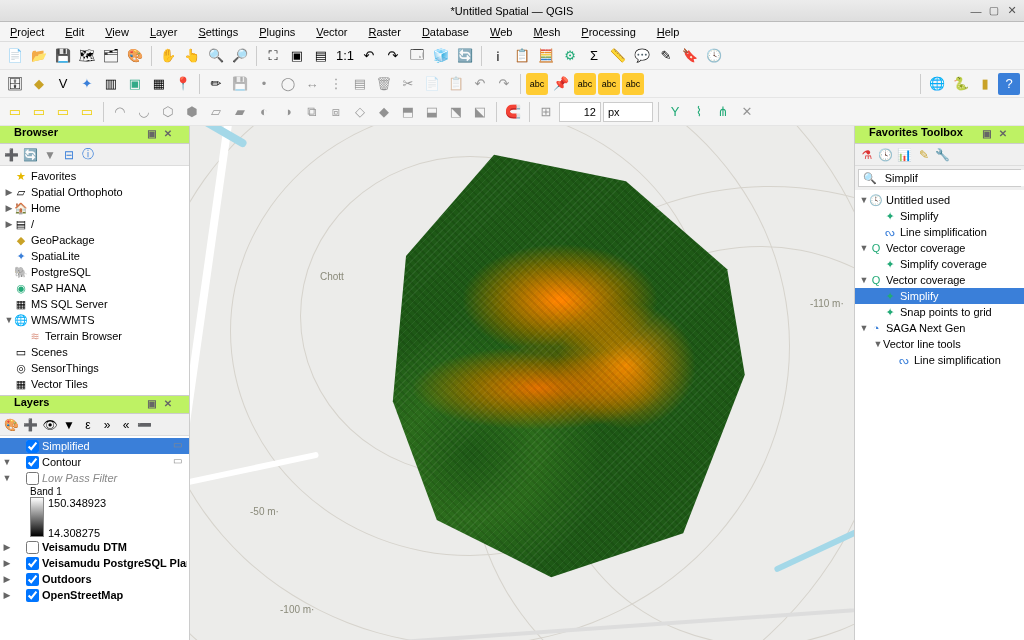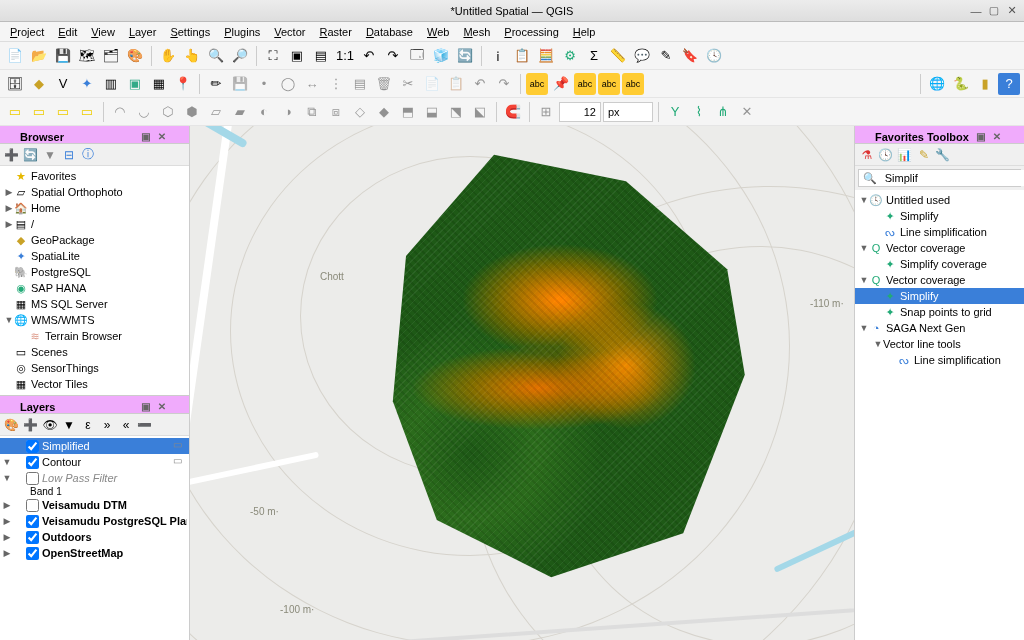--- a/index.html
+++ b/index.html
@@ -2,35 +2,35 @@
 <html><head>
 <meta charset="utf-8">
 <style>
 * { box-sizing: border-box; margin: 0; padding: 0; font-family: sans-serif; font-size: 11px; }
 html, body { width: 1024px; height: 640px; overflow: hidden; background: #f0f0f0; }
 
 .titlebar { height: 22px; background: linear-gradient(#ececec,#dedede); display: flex; align-items: center; justify-content: center; position: relative; border-bottom: 1px solid #bbb; }
 .titlebar .ctl { position: absolute; right: 6px; display: flex; gap: 6px; }
 .titlebar .ctl span { width: 12px; height: 12px; display: inline-flex; align-items: center; justify-content: center; color: #555; }
 
-.menubar { height: 20px; background: #f5f5f5; border-bottom: 1px solid #ddd; display: flex; align-items: center; padding: 0 4px; gap: 2px; }
+.menubar { height: 20px; background: #f5f5f5; border-bottom: 1px solid #ddd; display: flex; align-items: center; padding: 0 4px; gap: 9px; }
 .menubar span { padding: 2px 6px; cursor: default; }
 .menubar span u { text-decoration: underline; }
 
 .toolbar-row { height: 28px; background: #f5f5f5; border-bottom: 1px solid #e5e5e5; display: flex; align-items: center; padding: 0 4px; gap: 2px; }
 .tbtn { width: 22px; height: 22px; display: inline-flex; align-items: center; justify-content: center; border: 1px solid transparent; border-radius: 2px; font-size: 13px; }
 .tsep { width: 1px; height: 20px; background: #ccc; margin: 0 3px; }
 .tinput { height: 20px; border: 1px solid #ccc; background: #fff; padding: 0 4px; font-size: 11px; }
 
 .body { display: flex; height: 516px; }
 .left-col { width: 190px; display: flex; flex-direction: column; border-right: 1px solid #ccc; }
 .right-col { width: 170px; border-left: 1px solid #ccc; display: flex; flex-direction: column; }
 .map-area { flex: 1; background: #ececea; position: relative; overflow: hidden; }
 
-.panel-hdr { height: 18px; background: #f0abfc; border-bottom: 1px solid #ccc; display: flex; align-items: flex-end; padding: 0 20px; font-weight: bold; }
+.panel-hdr { height: 18px; background: #bef264; border-bottom: 1px solid #ccc; display: flex; align-items: flex-start; padding: 0 14px; font-weight: bold; }
 .panel-hdr .spacer { flex: 1; }
 .panel-hdr .pbtn { width: 14px; height: 14px; display:inline-flex; align-items:center; justify-content:center; font-size:10px; color:#666; margin-left:2px;}
 .panel-tb { height: 22px; display: flex; align-items: center; padding: 2px 4px; gap: 3px; border-bottom: 1px solid #ddd; }
 .panel-tb .ic { width: 16px; height: 16px; display:inline-flex; align-items:center; justify-content:center; font-size:12px;}
 .tree { flex: 1; overflow: auto; background: #fff; padding: 2px 0; }
 .tree-row { display: flex; align-items: center; height: 16px; padding-left: 4px; white-space: nowrap; }
 .tree-row.sel { background: #3a7fd9; color: #fff; }
 .tree-row .arr { width: 10px; display:inline-block; text-align:center; font-size:9px; color:#666;}
 .tree-row.sel .arr { color: #fff; }
 .tree-row .ic { width: 14px; height: 14px; margin-right: 3px; display:inline-flex; align-items:center; justify-content:center; font-size:11px;}
@@ -329,20 +329,27 @@
             <input type="checkbox" checked="" style="">
             <span class="nm">Contour</span>
             <span class="feat">▭</span>
           </div>
           <div class="layer-row">
             <span class="arr">▼</span>
             <input type="checkbox" style="">
             <span class="nm ital">Low Pass Filter</span>
           </div>
           <div style="padding-left: 30px; font-size: 10px;">Band 1</div>
+          <div style="display: flex; align-items: flex-start;">
+            <div class="gradient"></div>
+            <div style="display: flex; flex-direction: column; justify-content: space-between; height: 42px; margin-left: 4px; font-size: 10px;">
+              <span>150.348923</span>
+              <span>14.308275</span>
+            </div>
+          </div>
           <div class="layer-row">
             <span class="arr">▶</span>
             <input type="checkbox" style="">
             <span class="nm" style="font-weight: bold;">Veisamudu DTM</span>
           </div>
           <div class="layer-row">
             <span class="arr">▶</span>
             <input type="checkbox" checked="" style="">
             <span class="nm" style="font-weight: bold;">Veisamudu PostgreSQL Plan</span>
           </div>

